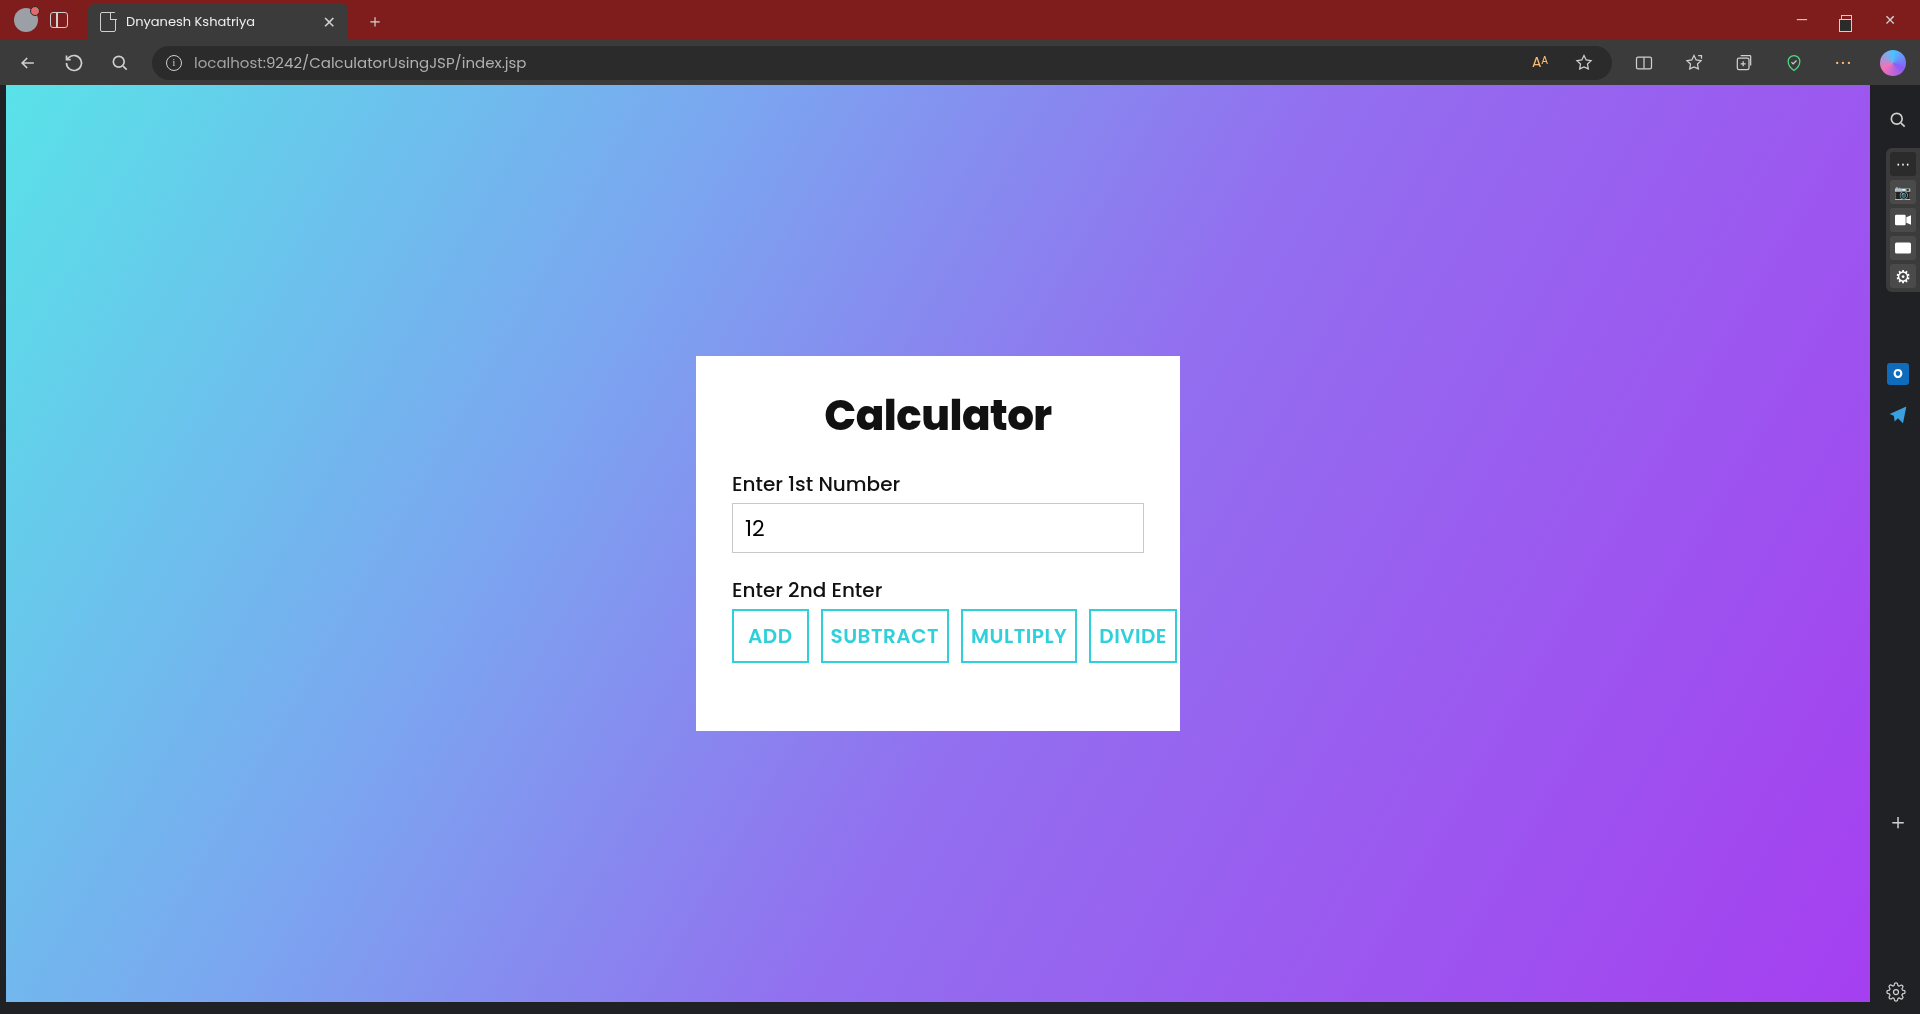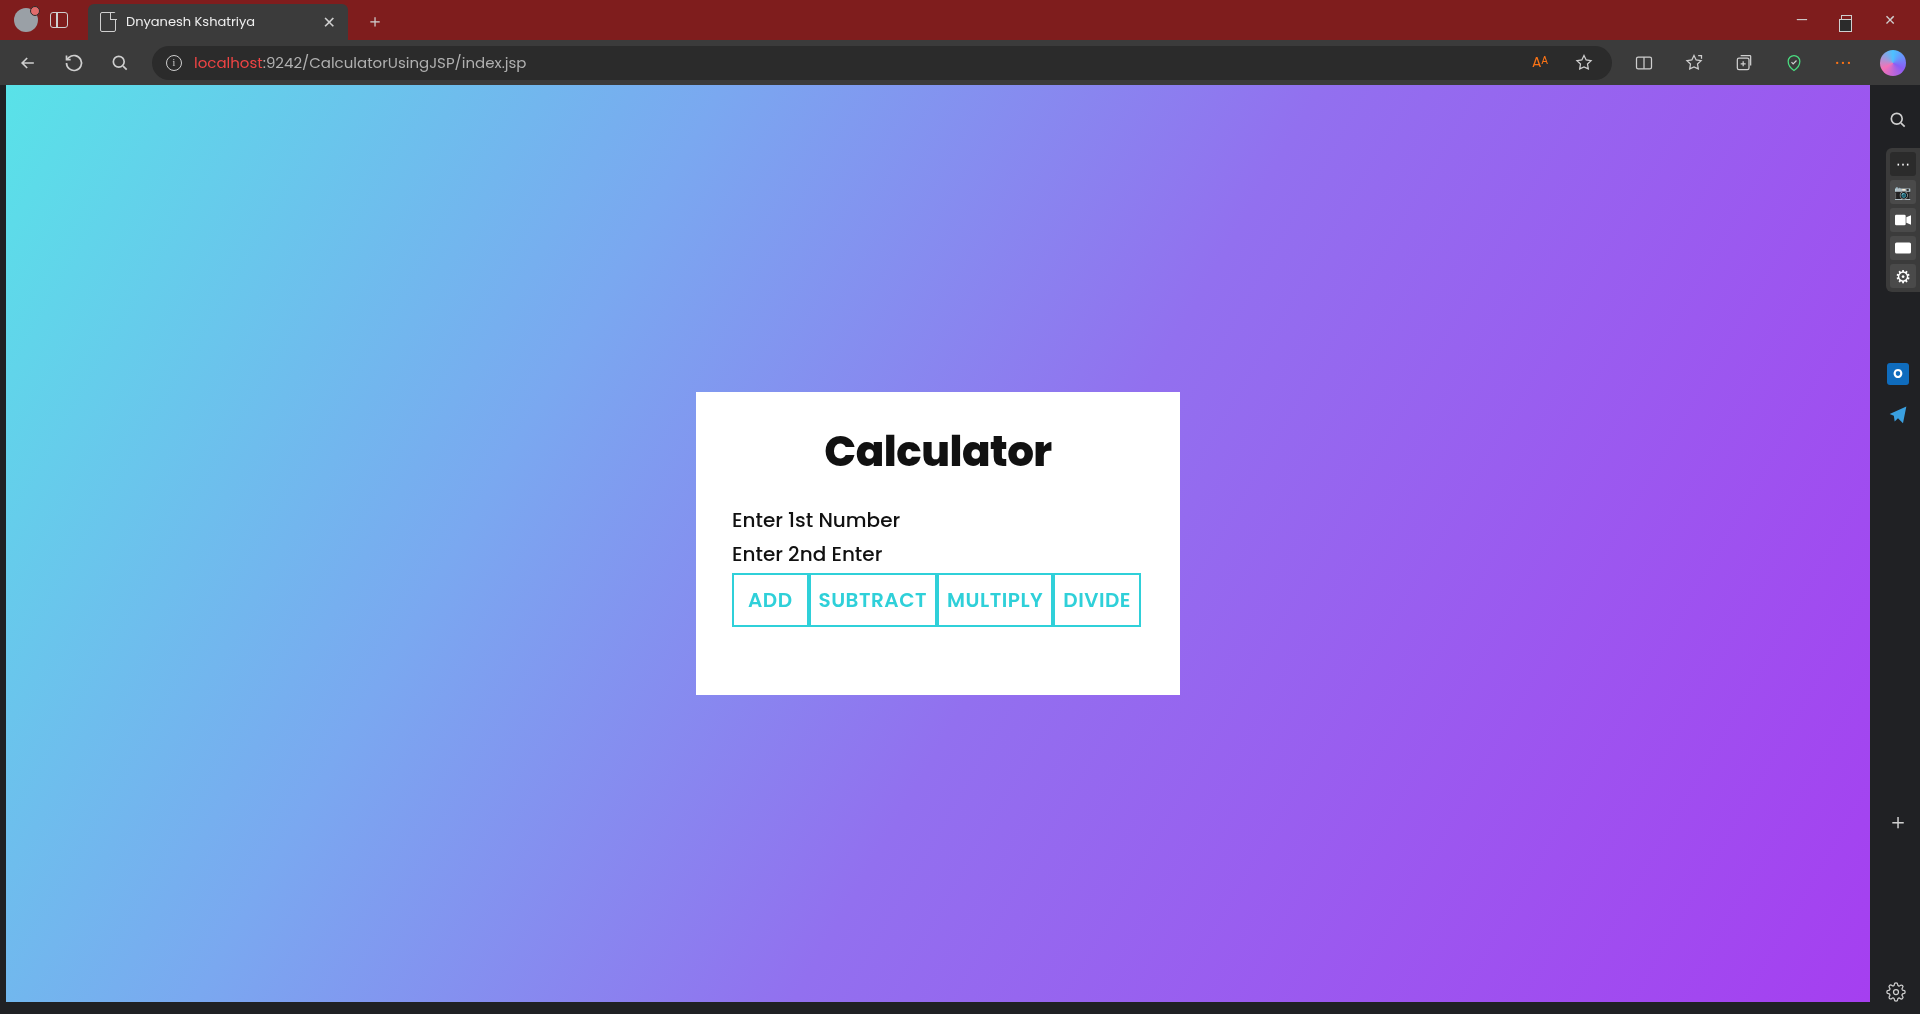--- a/index.html
+++ b/index.html
@@ -18,39 +18,39 @@
   .tab-title { color: #eee; font-size: 13px; flex: 1; white-space: nowrap; overflow: hidden; }
   .tab-close { color: #cfcfcf; font-size: 16px; margin-left: 12px; cursor: pointer; }
   .newtab-icon { color: #cfcfcf; font-size: 18px; margin-left: 18px; cursor: pointer; }
   .spacer { flex: 1; }
   .winbtn { width: 44px; height: 40px; display: flex; align-items: center; justify-content: center; color: #cfcfcf; font-size: 14px; cursor: pointer; }
   .maxsq { width: 11px; height: 11px; border: 1px solid #cfcfcf; position: relative; }
   .maxsq::after{ content:""; position:absolute; width:11px; height:11px; border:1px solid #cfcfcf; left:-3px; top:3px; background:#2b2b2b;}
 
   
   .toolbar { height: 45px; background: #3b3b3b; display: flex; align-items: center; padding: 0 14px; gap: 18px; }
-  .tb-btn { width: 28px; height: 28px; display: flex; align-items: center; justify-content: center; color: #f97316; cursor: pointer; }
+  .tb-btn { width: 28px; height: 28px; display: flex; align-items: center; justify-content: center; color: #fdba74; cursor: pointer; }
   .addr-bar { flex: 1; background: #2b2b2b; border-radius: 18px; height: 34px; display: flex; align-items: center; padding: 0 14px; gap: 12px; }
   .info-icon { width: 16px; height: 16px; border: 1.5px solid #cfcfcf; border-radius: 50%; display: flex; align-items: center; justify-content: center; font-size: 10px; color: #cfcfcf; font-family: serif; }
   .url { font-size: 15px; color: #b0b0b0; }
-  .url .host { color: #ef4444; }
+  .url .host { color: #a3a3a3; }
   .addr-right { margin-left: auto; display: flex; gap: 16px; align-items: center; }
   .right-icons { display: flex; gap: 22px; align-items: center; }
   .ic { width: 20px; height: 20px; color: #cfcfcf; }
   .copilot-icon { width: 26px; height: 26px; border-radius: 50%; background: conic-gradient(#4cc2ff,#8b5cf6,#f472b6,#4cc2ff); }
 
   
   .main-wrap { position: absolute; top: 85px; left: 6px; right: 50px; bottom: 12px; border-radius: 0; overflow: hidden; background: linear-gradient(120deg, #59e2e8 0%, #7aa8f0 30%, #9270ef 55%, #a53ff0 100%); display:flex; align-items:center; justify-content:center; }
 
   .card { width: 484px; background: #ffffff; padding: 28px 36px 40px; color: #111; font-family: Poppins, "Segoe UI", sans-serif; }
   .card h1 { text-align: center; font-size: 42px; font-weight: 800; margin-bottom: 22px; letter-spacing: -0.5px;}
   .field-label { font-size: 20px; font-weight: 500; margin-bottom: 4px; }
   .inp { width: 100%; height: 50px; border: 1px solid #c9c9c9; padding: 0 12px; font-size: 22px; font-family: inherit; margin-bottom: 22px; }
   .inp.selected { background: #e6efff; border: 1.5px solid #3aa0e0; }
-  .btn-row { display: flex; margin-bottom: 28px; flex-wrap: nowrap;}
+  .btn-row { display: flex; gap: 12px; margin-bottom: 28px; flex-wrap: nowrap;}
   .opbtn { border: 2px solid #2fd0d9; background: #fff; color: #2fd0d9; font-size: 20px; font-weight: 600; padding: 10px 8px; cursor: pointer; font-family: inherit; letter-spacing: 0.5px;}
   .opbtn:first-child{ padding-left:14px; padding-right:14px;}
   .result { font-size: 24px; font-weight: 800; letter-spacing: -0.3px;}
 
   
   .rightbar { position: absolute; right: 0; top: 85px; width: 44px; bottom: 0; display: flex; flex-direction: column; align-items: center; padding-top: 22px; gap: 14px; }
   .rb-item { width: 26px; height: 26px; display:flex; align-items:center; justify-content:center; color:#cfcfcf; cursor:pointer;}
   .rb-search { font-size: 18px;}
   .floating-stack { position: absolute; right: 0; top: 148px; width: 34px; background: #3b3b3b; border-radius: 6px 0 0 6px; display:flex; flex-direction:column; gap:4px; padding:4px 4px;}
   .fs-item { width: 26px; height: 24px; background:#4a4a4a; display:flex; align-items:center; justify-content:center; font-size:14px; color:#fff; border-radius:3px; cursor:pointer;}
@@ -142,20 +142,21 @@
     <div class="tb-btn" style="font-size:18px; letter-spacing:2px;">···</div>
     <div class="copilot-icon"></div>
   </div>
 </div>
 
 <div class="main-wrap">
   <div class="card">
     <h1>Calculator</h1>
 
     <div class="field-label">Enter 1st Number</div>
+    <input class="inp" type="text" value="12" style="">
 
     <div class="field-label">Enter 2nd Enter</div>
 
     <div class="btn-row">
       <button class="opbtn">ADD</button>
       <button class="opbtn">SUBTRACT</button>
       <button class="opbtn">MULTIPLY</button>
       <button class="opbtn">DIVIDE</button>
     </div>
 

